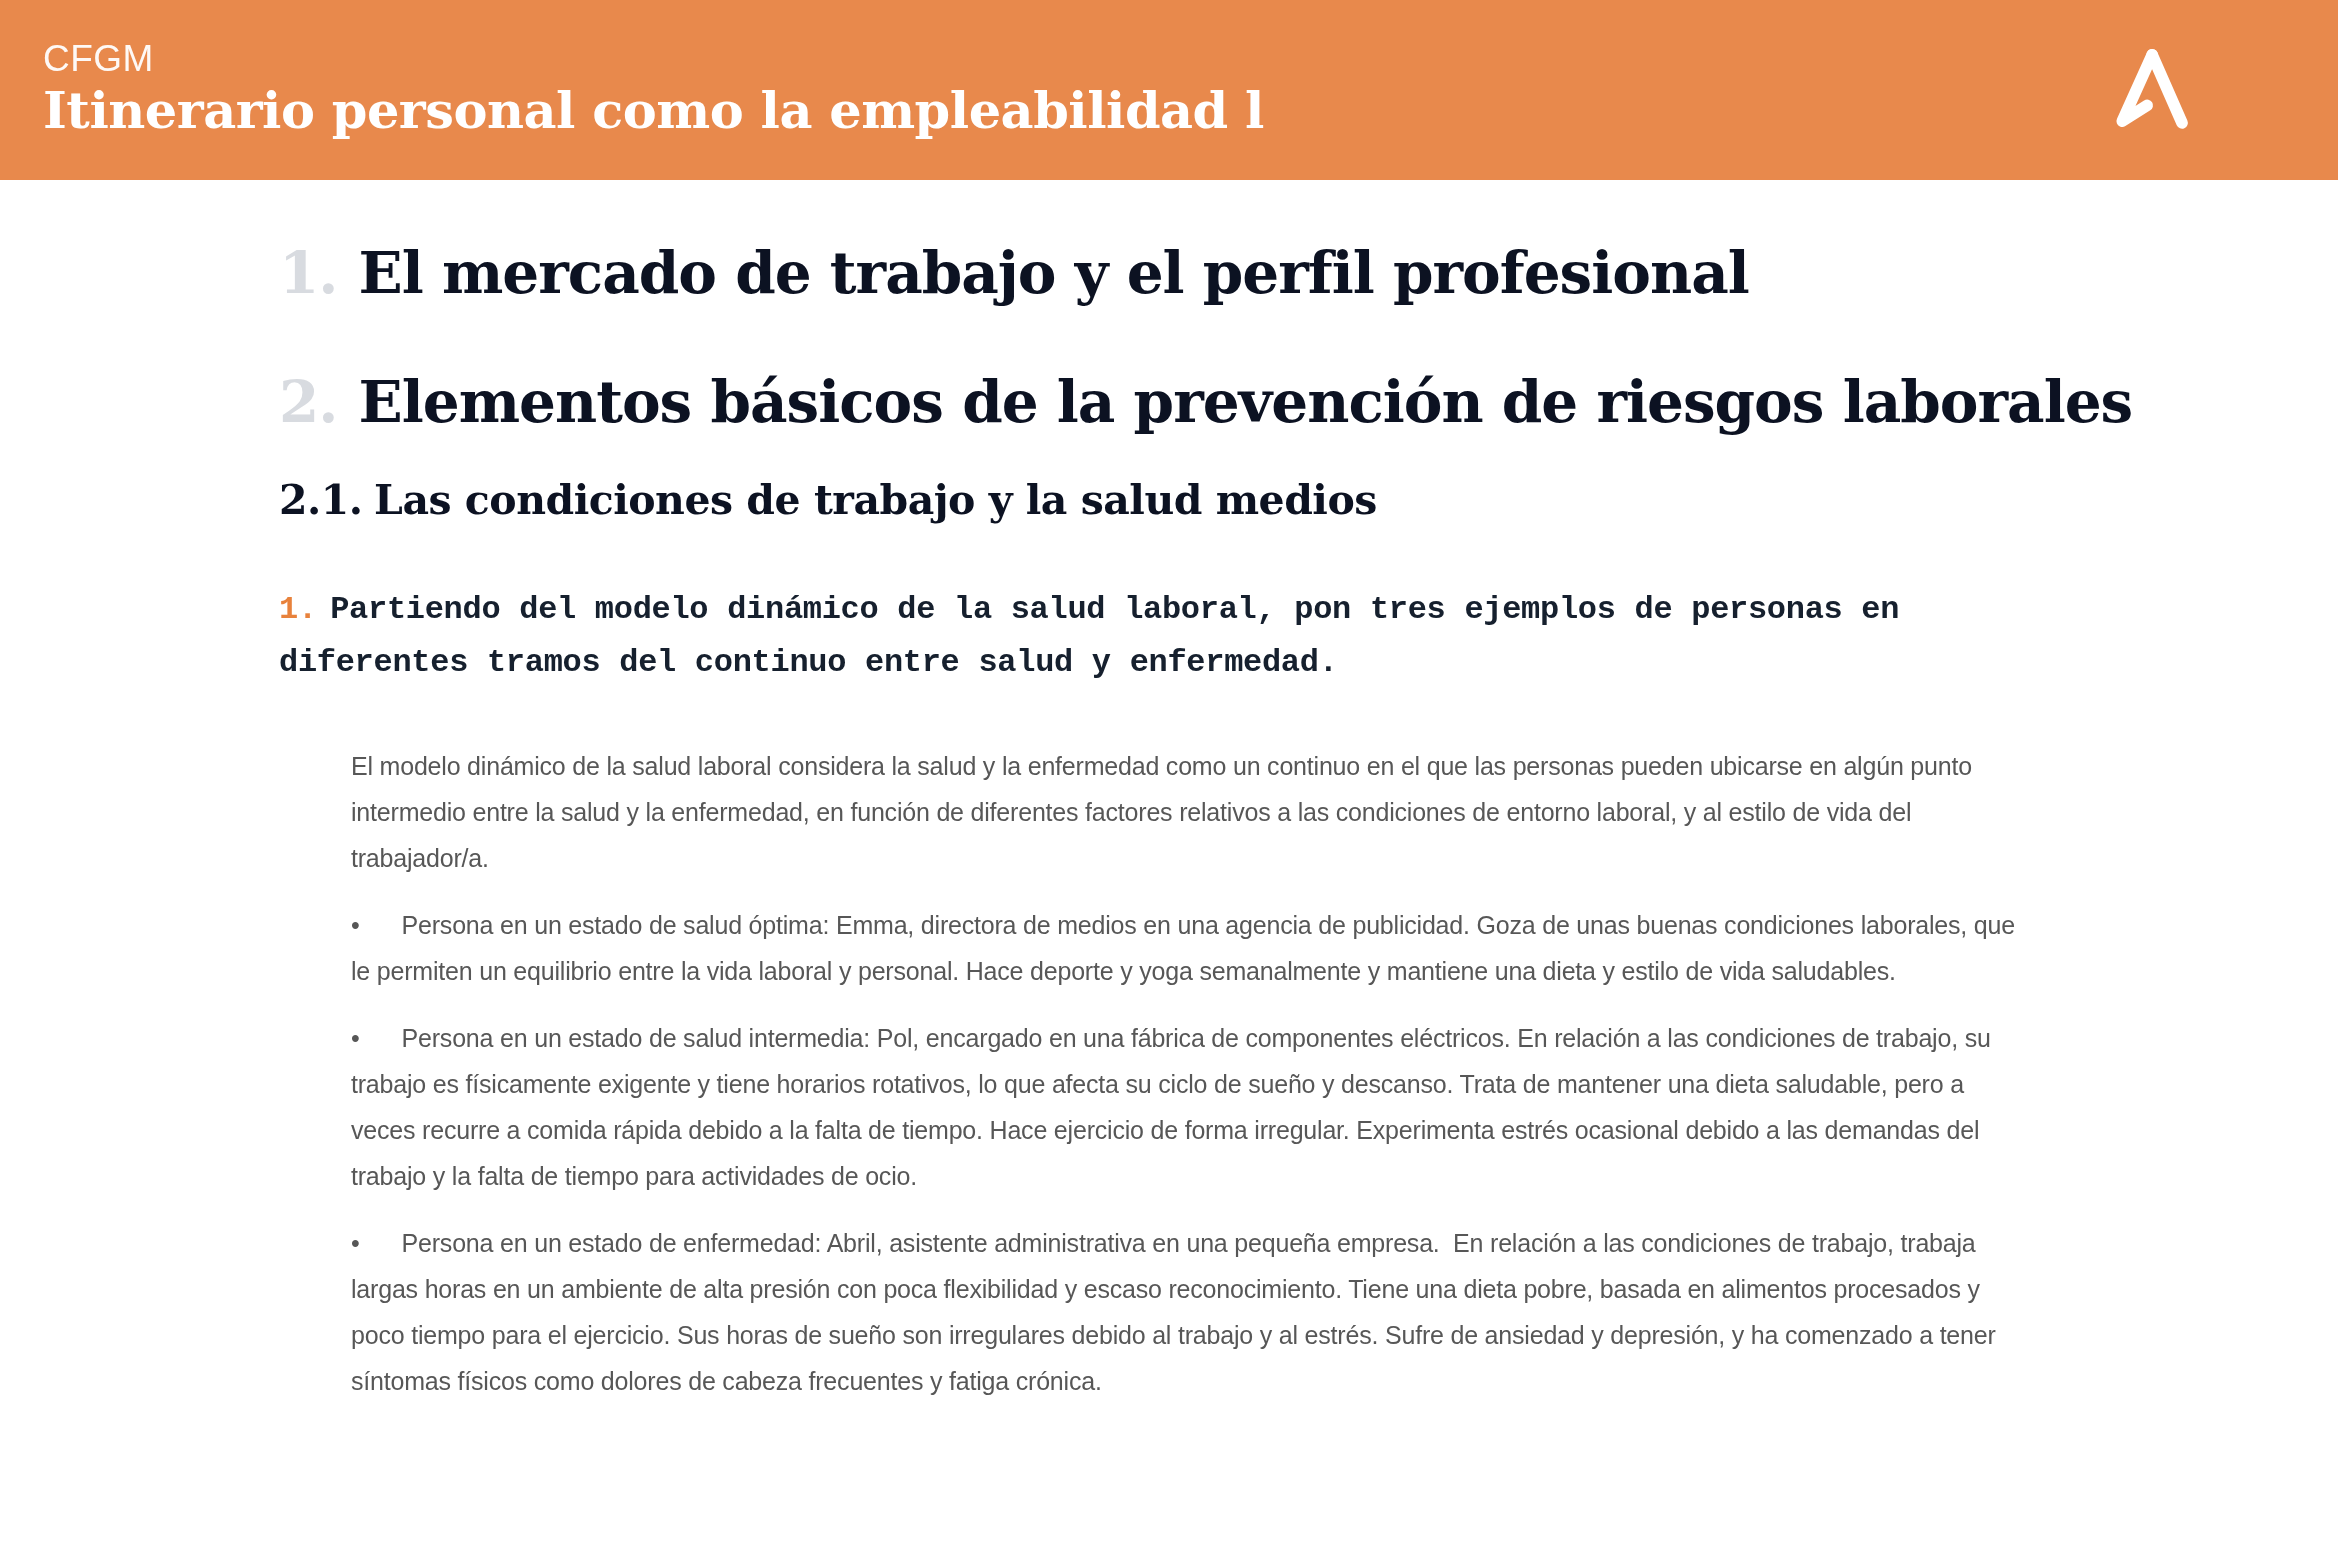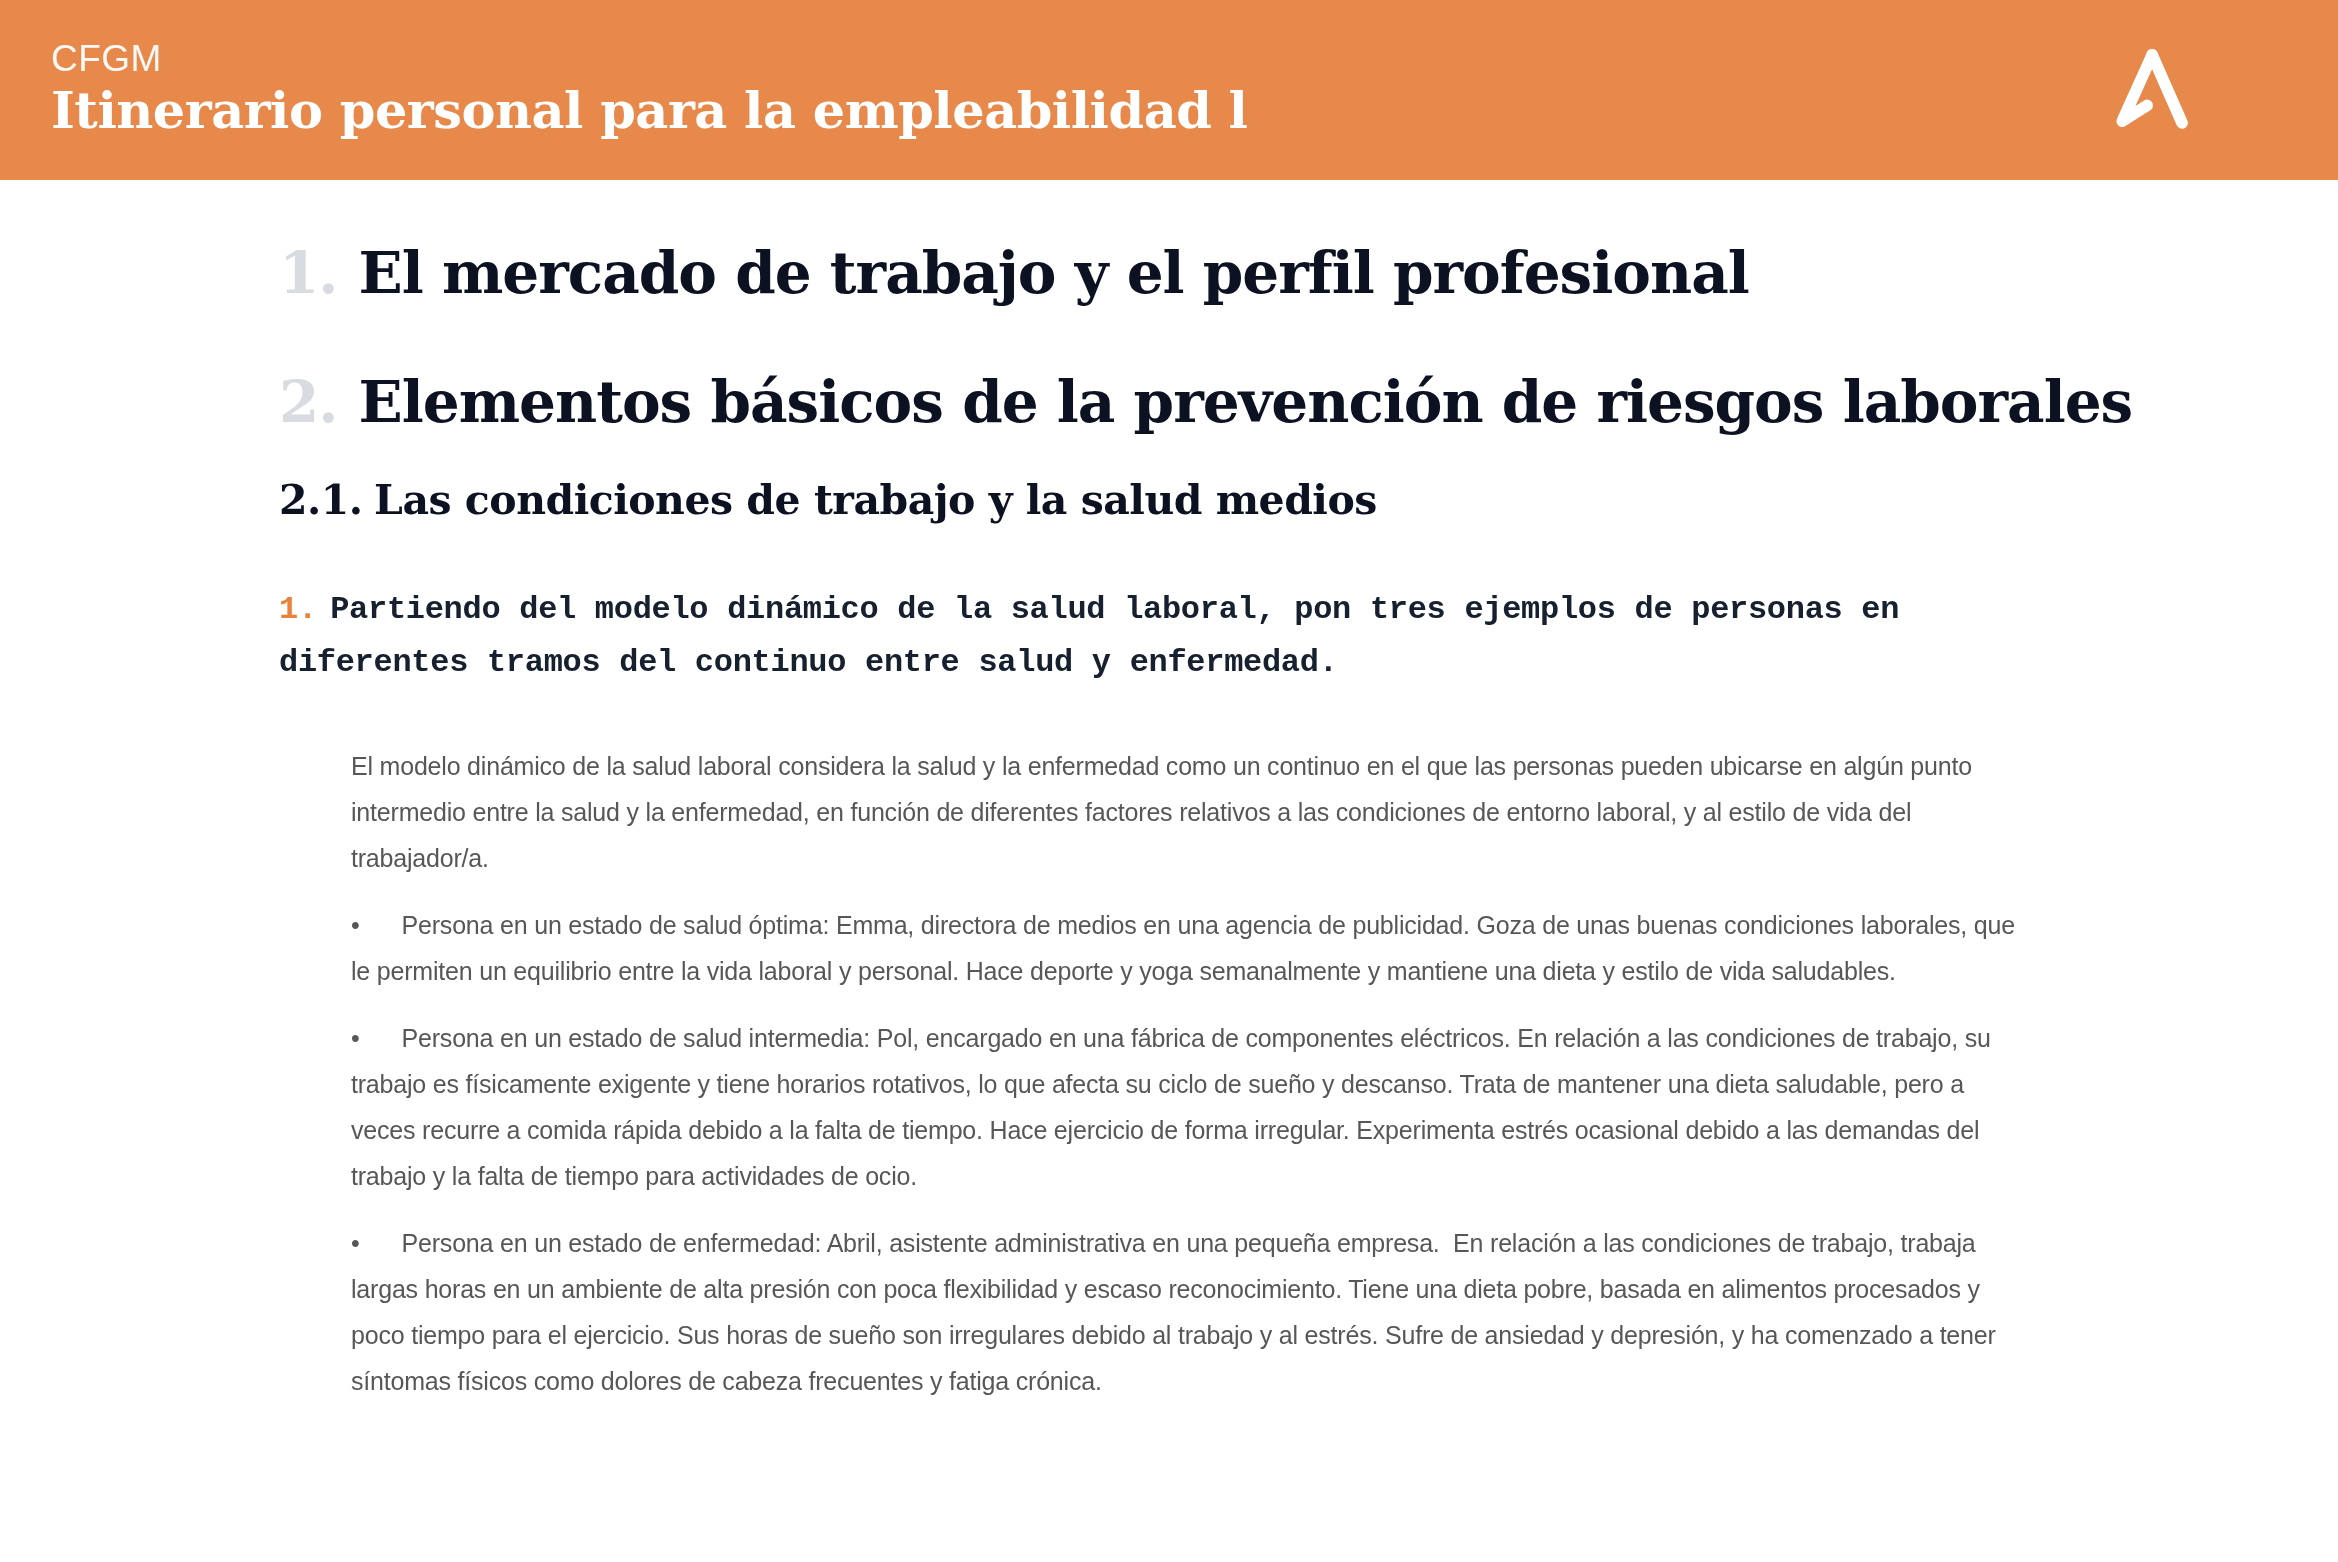--- a/index.html
+++ b/index.html
@@ -10,21 +10,20 @@
     overflow:hidden;
     position:relative;
   }
 
   
   .header {
     position:relative;
     width:100%;
     height:180px;
     background:#E8894C;
-    padding-left:8px;
   }
   .header-text { padding:38px 0 0 43px; }
   .header-eyebrow {
     color:rgba(255,255,255,0.95);
     font-size:37px;
     line-height:42px;
     font-weight:400;
     letter-spacing:0.5px;
   }
   .header-title {
@@ -97,21 +96,21 @@
   .para-text { white-space:pre-wrap; }
   .bullet-char { display:inline; }
   .bullet-gap { display:inline-block; width:42px; }
 </style>
 </head>
 <body>
 
 <header class="header">
   <div class="header-text">
     <div class="header-eyebrow">CFGM</div>
-    <div class="header-title">Itinerario personal para la empleabilidad l</div>
+    <div class="header-title">Itinerario personal como la empleabilidad l</div>
   </div>
   <div class="brand-logo">
     <svg viewBox="0 0 100 100" fill="none" xmlns="http://www.w3.org/2000/svg">
       <path d="M52 10 L88 92" stroke="#ffffff" stroke-width="14" stroke-linecap="round"></path>
       <path d="M52 10 L16 90 L46 71" stroke="#ffffff" stroke-width="14" stroke-linecap="round" stroke-linejoin="round"></path>
     </svg>
   </div>
 </header>
 
 <main class="doc">

